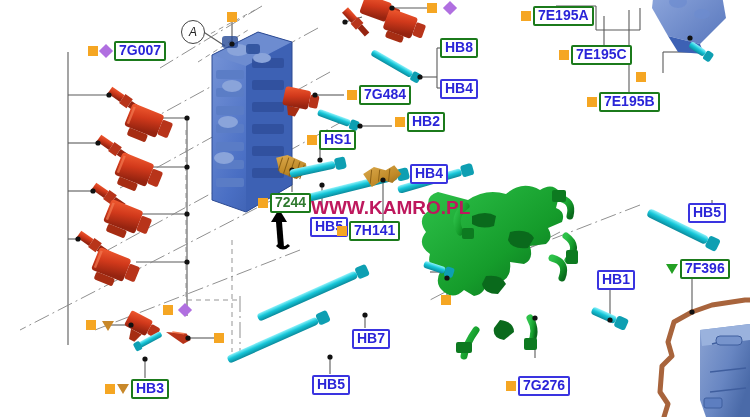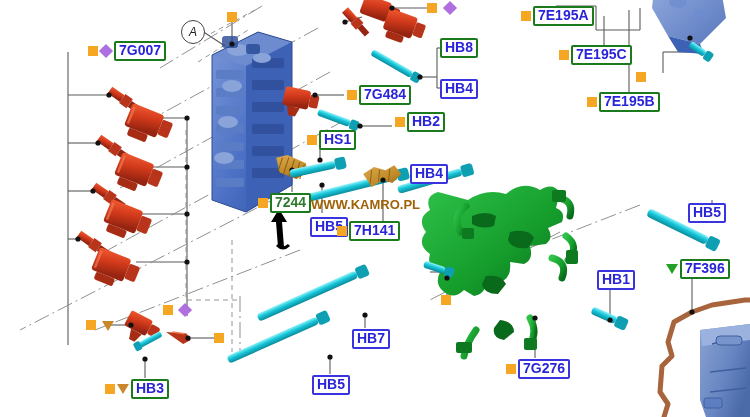--- a/index.html
+++ b/index.html
@@ -17,21 +17,21 @@
     color:#2a24d8;letter-spacing:0px;text-align:center;
   }
   .lbl.bl .box{border-color:#3a34e0;}
   .lbl.grn .box{color:#2f7a2f;}
   .sq{width:10px;height:10px;background:#f5a623;flex:0 0 auto;}
   .dia{width:10px;height:10px;background:#b06fe0;transform:rotate(45deg);flex:0 0 auto;margin:0 1px;}
   .tri{width:0;height:0;border-left:6px solid transparent;border-right:6px solid transparent;
        border-top:10px solid #c8882a;flex:0 0 auto;}
   .tri.g{border-top-color:#23a023;}
 
-  .wmk{position:absolute;font-weight:bold;font-size:13px;color:#a16207;letter-spacing:0px;
+  .wmk{position:absolute;font-weight:bold;font-size:19px;color:#be185d;letter-spacing:0px;
        font-family:"Liberation Sans",sans-serif;}
   .circ{position:absolute;width:22px;height:22px;border:1.4px solid #444;border-radius:50%;
         background:#fff;display:flex;align-items:center;justify-content:center;
         font-size:12px;font-style:italic;color:#222;}
 </style>
 </head>
 <body>
 
 <div id="stage">
 
@@ -530,21 +530,21 @@
       <div class="lbl bl" style="left: 688px; top: 203px;">
         <div class="box">HB5</div>
       </div>
       <div class="lbl" style="left: 666px; top: 259px;">
         <div class="tri g"></div>
         <div class="box">7F396</div>
       </div>
       <div class="lbl bl" style="left: 597px; top: 270px;">
         <div class="box">HB1</div>
       </div>
-      <div class="lbl bl" style="left: 498px; top: 359px; padding-left: 8px;">
+      <div class="lbl bl" style="left: 498px; top: 376px; padding-left: 8px;">
         <div class="sq"></div>
         <div class="box">7G276</div>
       </div>
       <div class="lbl bl" style="left: 352px; top: 329px;">
         <div class="box">HB7</div>
       </div>
       <div class="lbl bl" style="left: 312px; top: 375px;">
         <div class="box">HB5</div>
       </div>
       <div class="lbl" style="left: 105px; top: 379px;">

